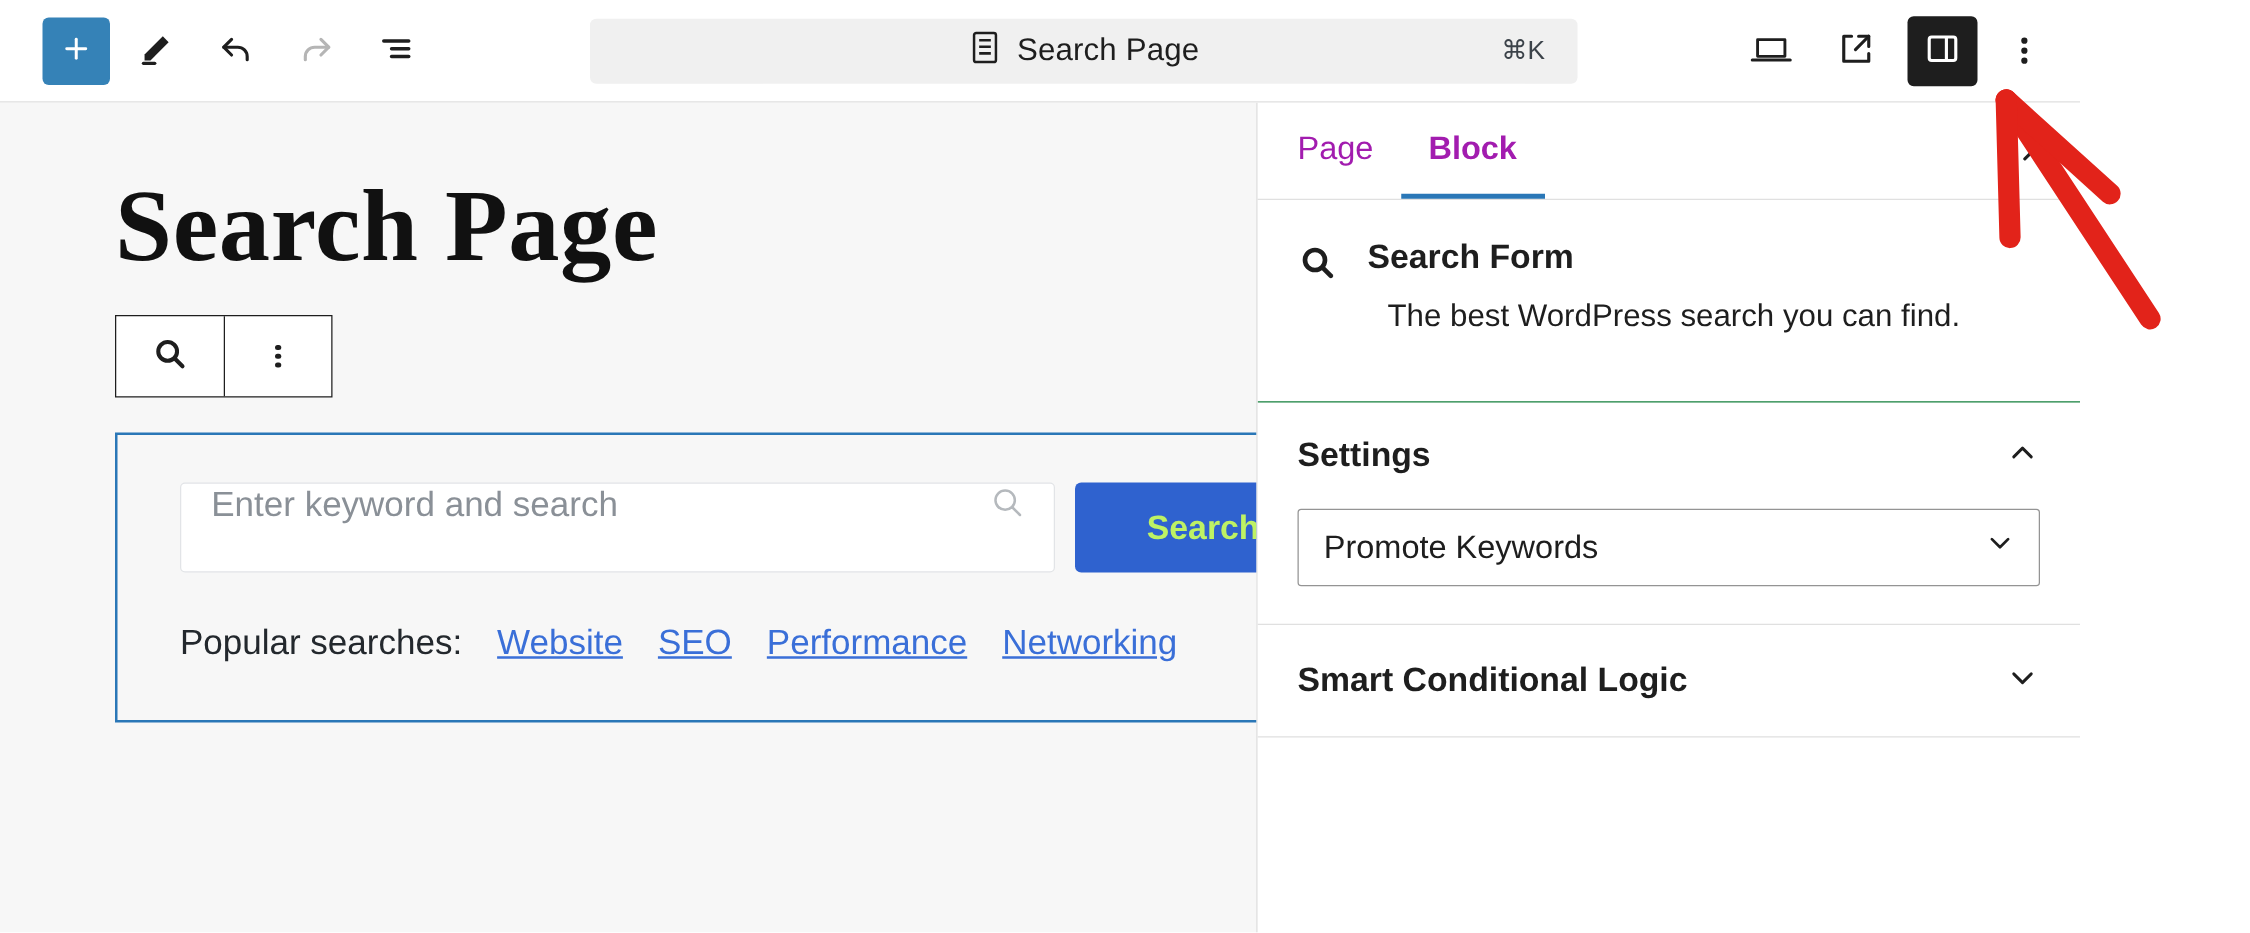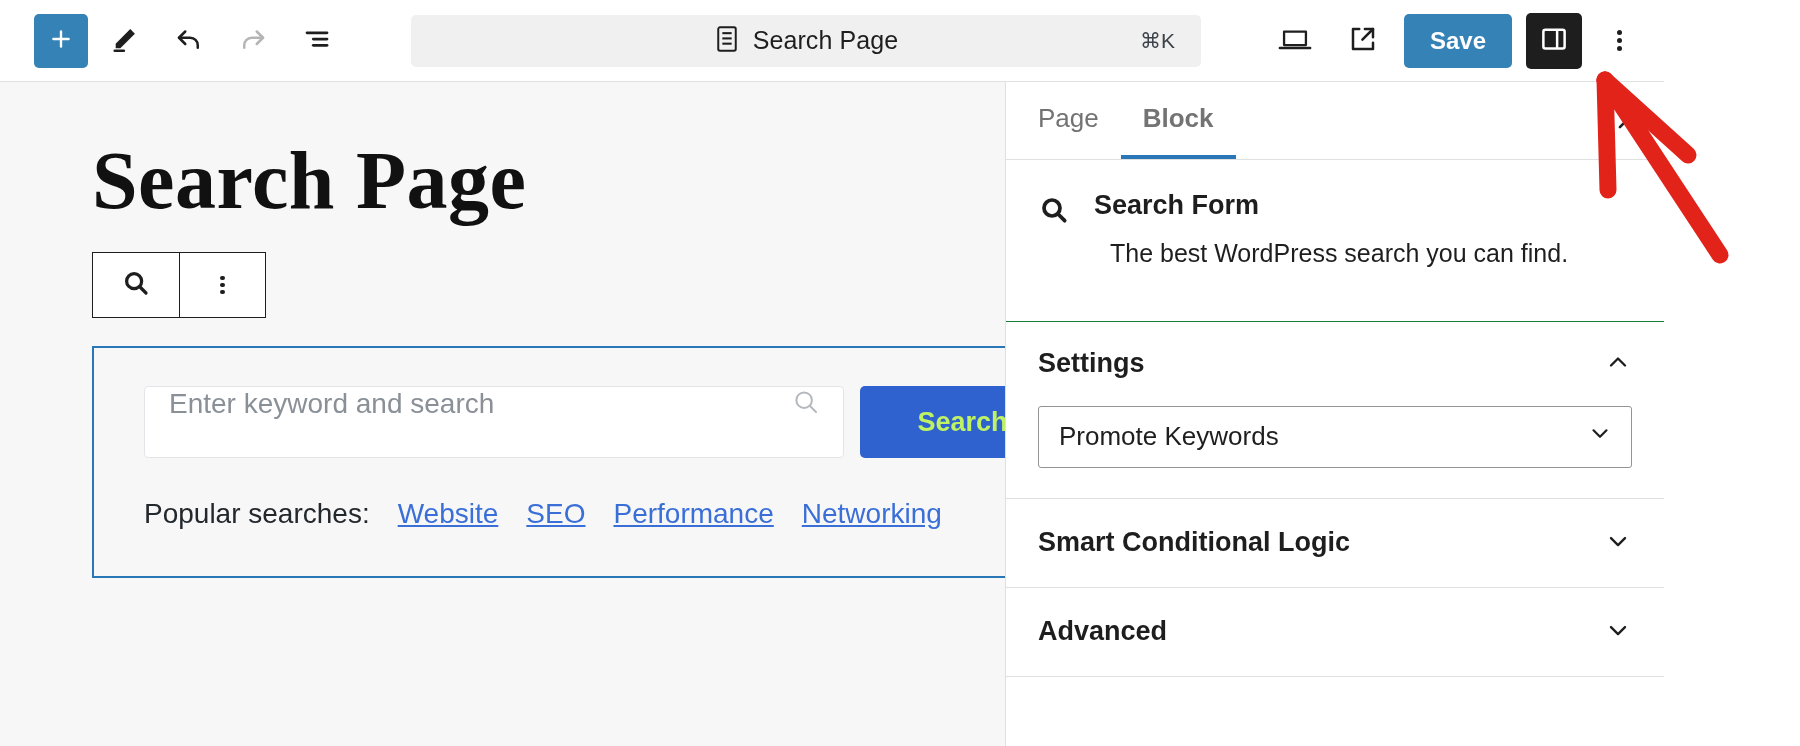--- a/index.html
+++ b/index.html
@@ -251,21 +251,21 @@
     align-items: stretch;
     border-bottom: 1px solid #e0e0e0;
     padding-left: 10px;
     position: relative;
   }
   .sb-tab {
     padding: 0 22px;
     display: flex;
     align-items: center;
     font-size: 26px;
-    color: #737373;
+    color: #a21caf;
     cursor: pointer;
     border-bottom: 4px solid transparent;
     background: transparent;
     border-top: none; border-left: none; border-right: none;
     font-family: "Liberation Sans", sans-serif;
   }
   .sb-tab.active {
     font-weight: bold;
     border-bottom-color: #2a77b7;
   }
@@ -425,21 +425,20 @@
       <button class="tool-btn">
         <span>
           <svg width="30" height="30" viewBox="0 0 24 24" fill="none" stroke="#1e1e1e" stroke-width="2" stroke-linecap="round" stroke-linejoin="round">
             <polyline points="9 4 4 4 4 20 20 20 20 15"></polyline>
             <line x1="11.5" y1="12.5" x2="20" y2="4"></line>
             <polyline points="13.5 4 20 4 20 10.5"></polyline>
           </svg>
         </span>
       </button>
 
-      <button class="save-btn">Save</button>
 
       <button class="sidebar-toggle">
         <span>
           <svg width="30" height="30" viewBox="0 0 24 24" fill="none" stroke="#ffffff" stroke-width="2">
             <rect x="3.5" y="4.5" width="17" height="15" rx="1.6"></rect>
             <line x1="14.5" y1="4.5" x2="14.5" y2="19.5"></line>
           </svg>
         </span>
       </button>
 
@@ -557,30 +556,20 @@
         <div class="sb-panel-head">
           <span class="sb-panel-title">Smart Conditional Logic</span>
           <span>
             <svg width="28" height="28" viewBox="0 0 24 24" fill="none" stroke="#1e1e1e" stroke-width="2" stroke-linecap="round" stroke-linejoin="round">
               <polyline points="6 9.5 12 15.5 18 9.5"></polyline>
             </svg>
           </span>
         </div>
       </div>
 
-      <div class="sb-panel collapsed">
-        <div class="sb-panel-head">
-          <span class="sb-panel-title">Advanced</span>
-          <span>
-            <svg width="28" height="28" viewBox="0 0 24 24" fill="none" stroke="#1e1e1e" stroke-width="2" stroke-linecap="round" stroke-linejoin="round">
-              <polyline points="6 9.5 12 15.5 18 9.5"></polyline>
-            </svg>
-          </span>
-        </div>
-      </div>
 
     </div>
   </div>
 
   <svg class="annotation" viewBox="0 0 1800 746">
     <g fill="none" stroke="#e2231a" stroke-width="17" stroke-linecap="round" stroke-linejoin="round">
       <path d="M1605 80 L1720 255"></path>
       <path d="M1605 80 L1688 155"></path>
       <path d="M1605 80 L1608 190"></path>
     </g>

